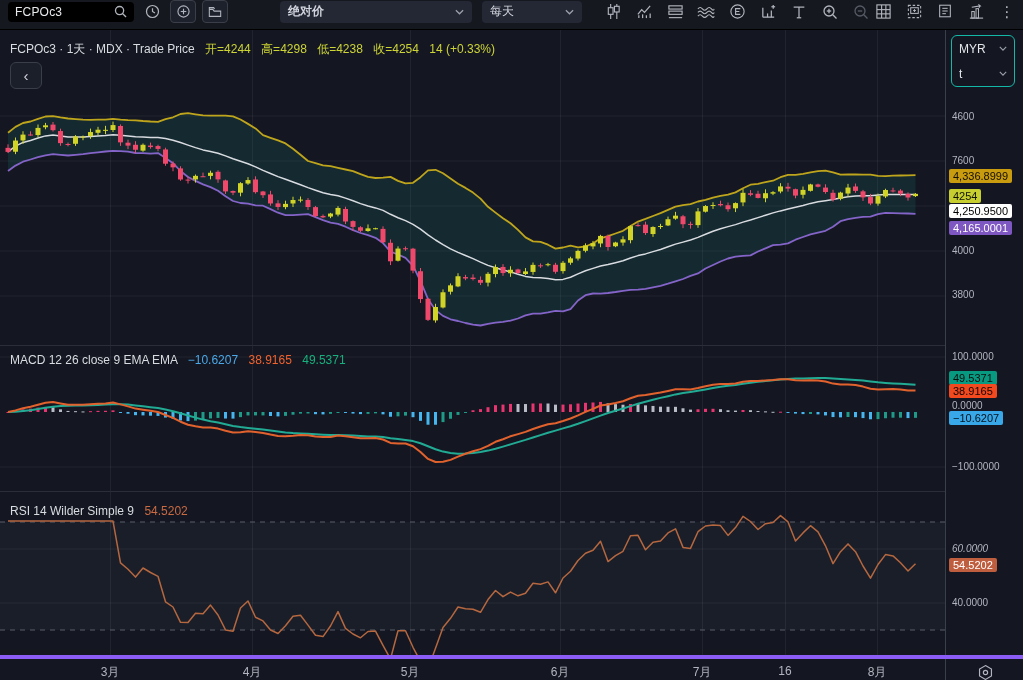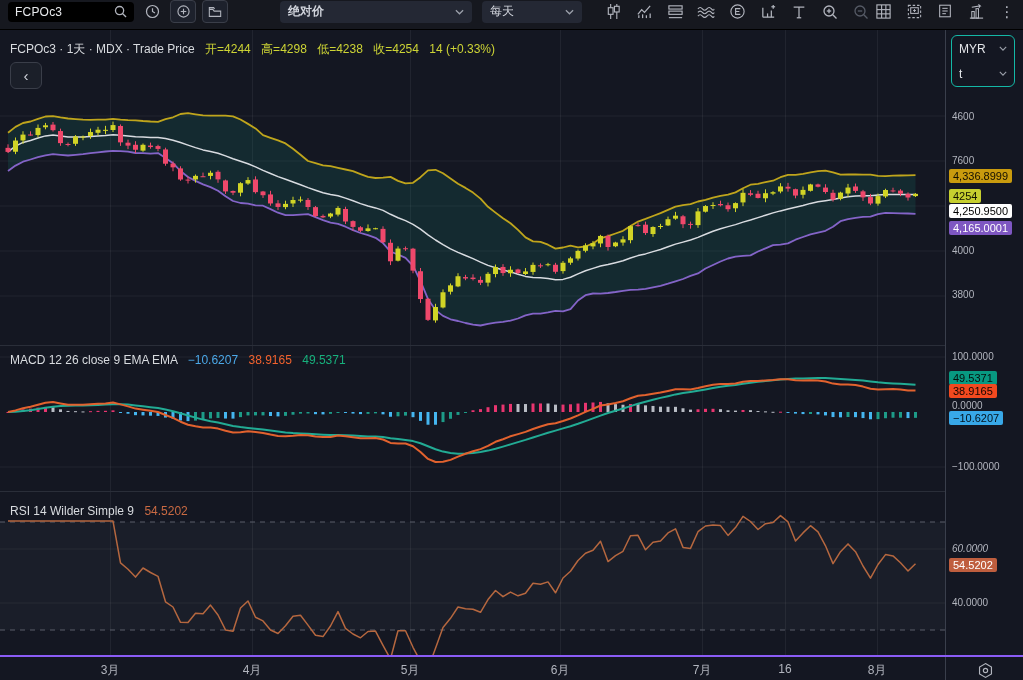--- a/index.html
+++ b/index.html
@@ -37,21 +37,21 @@
             font-size:15px;z-index:10;cursor:pointer;}
   
   #right-axis{position:absolute;left:946px;top:30px;width:77px;height:625px;background:#141722;z-index:9;}
   .unit-box{position:absolute;left:5px;top:5px;width:62px;height:50px;border:1px solid #14b8a6;border-radius:6px;}
   .unit-row{height:25px;display:flex;align-items:center;justify-content:space-between;padding:0 7px;cursor:pointer;}
   .unit-row span{font-size:12px;color:#e4e6ea;}
   .tick{position:absolute;left:6px;font-size:10px;color:#b2b5be;}
   .badge{position:absolute;left:3px;font-size:11px;padding:1px 4px;border-radius:2px;white-space:nowrap;}
   
   #time-axis{position:absolute;left:0;top:655px;width:1023px;height:25px;background:#141722;
-             border-top:2px solid #8b5cf6;z-index:9;box-sizing:border-box;}
+             border-top:4px solid #8b5cf6;z-index:9;box-sizing:border-box;}
   .t-label{position:absolute;top:5px;font-size:12px;color:#b2b5be;transform:translateX(-50%);}
   #ta-sep{position:absolute;left:945px;top:0;width:1px;height:25px;background:#3a3f4c;}
   .hex-btn{position:absolute;left:975px;top:3px;width:20px;height:20px;display:flex;align-items:center;justify-content:center;cursor:pointer;color:#b2b5be;}
   
   #watermark{position:absolute;left:887px;top:615px;z-index:40;font-size:34px;letter-spacing:2px;
              color:#eef1f5;font-weight:400;}
 </style>
 </head>
 <body>
 

